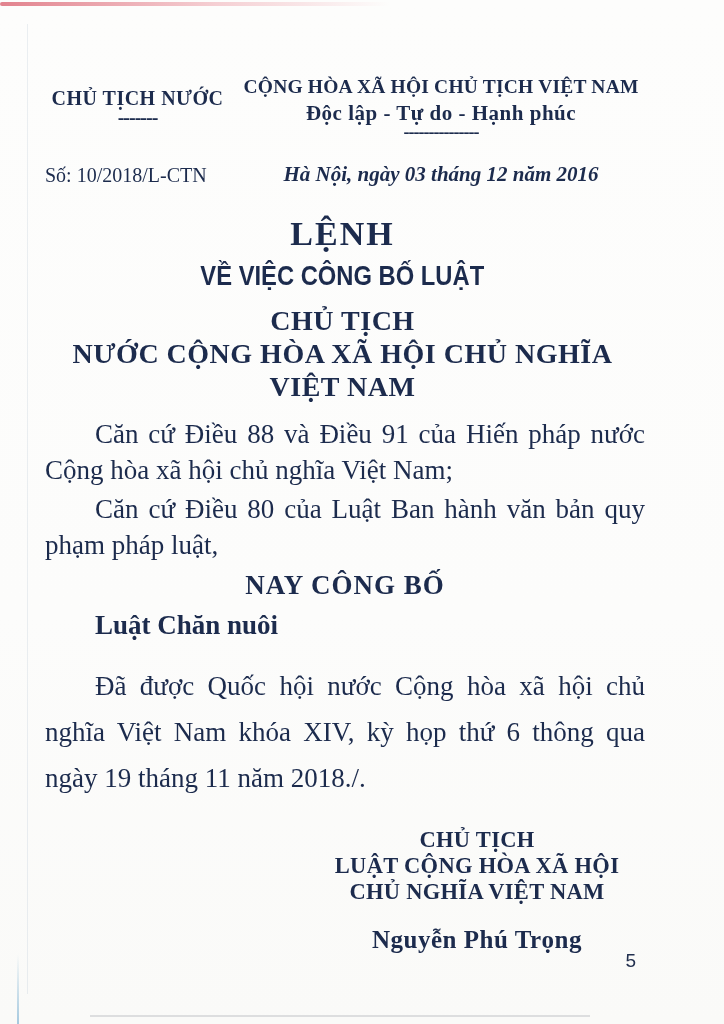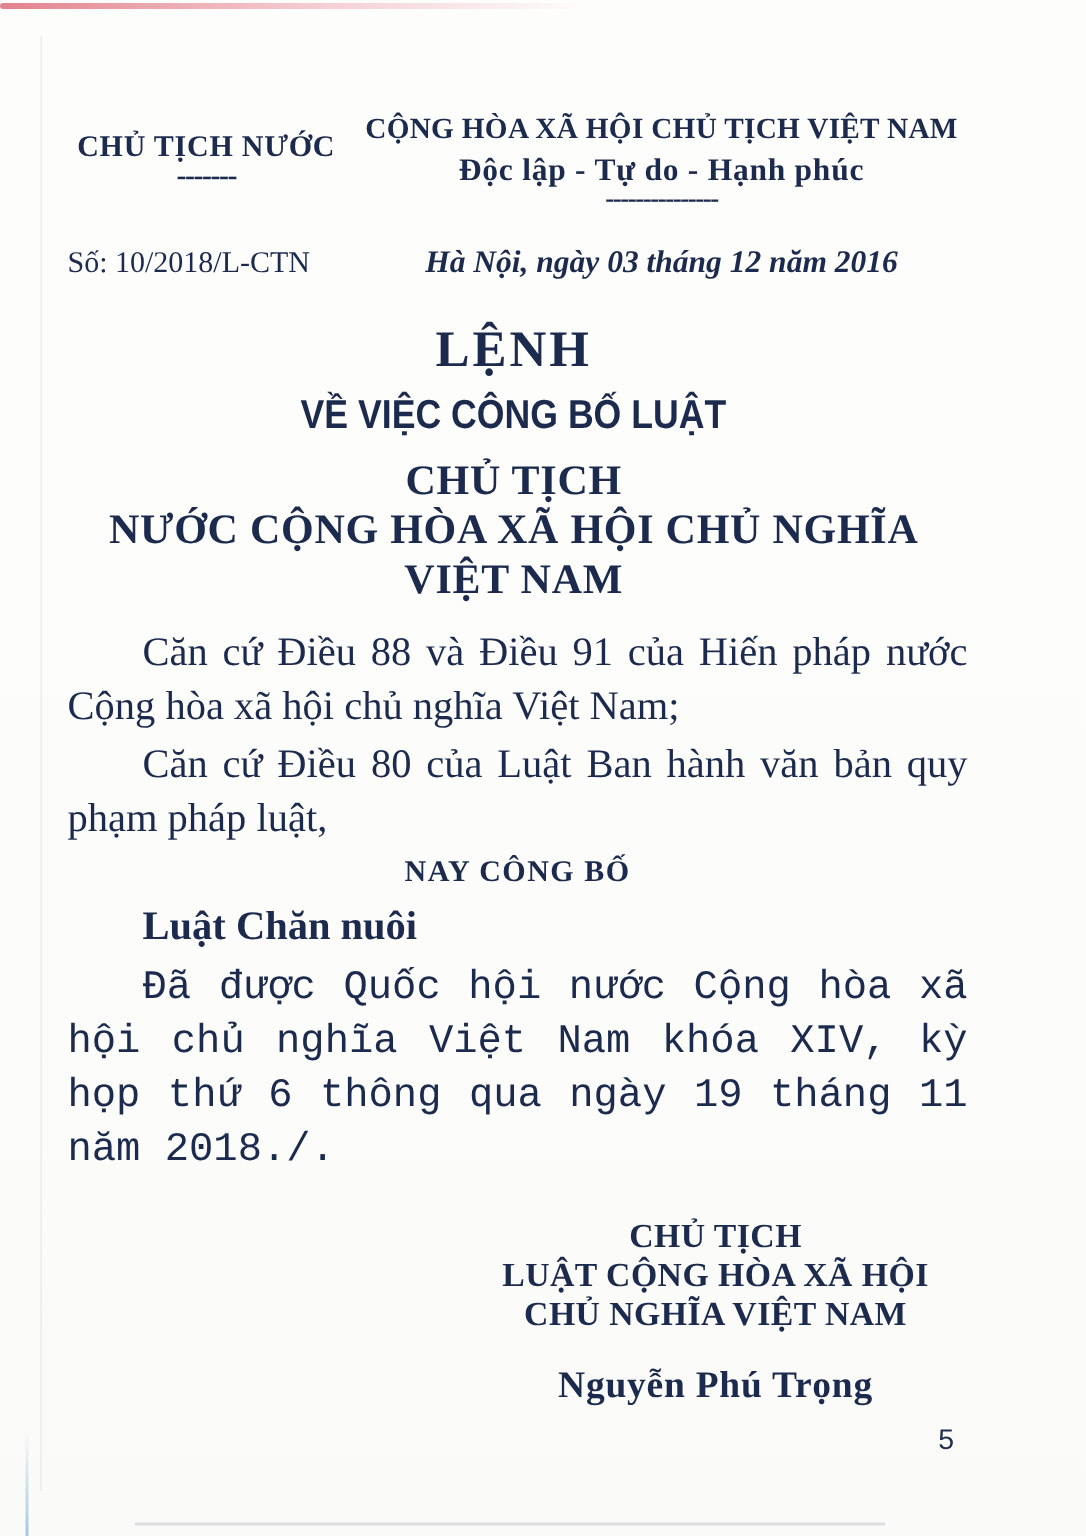--- a/index.html
+++ b/index.html
@@ -149,35 +149,34 @@
   .preamble {
     text-align: justify;
     text-indent: 50px;
     line-height: 36px;
   }
   .preamble + .preamble { margin-top: 3px; }
   .announce-heading {
     margin-top: 7px;
     text-align: center;
     font-weight: bold;
-    font-size: 20px;
+    font-size: 27px;
     letter-spacing: 1px;
   }
   .law-name {
     margin-top: 9px;
     font-weight: bold;
     text-indent: 50px;
     font-size: 27px;
   }
   .passage {
-    margin-top: 8px;
+    margin-top: 22px;
     text-align: justify;
     text-indent: 50px;
-    line-height: 36px;
-    font-family: Liberation Mono, monospace;
+    line-height: 46px;
   }
 
   
   .signature-block {
     margin-top: 26px;
     margin-left: 232px;
     width: 400px;
     text-align: center;
   }
   .signature-title {

